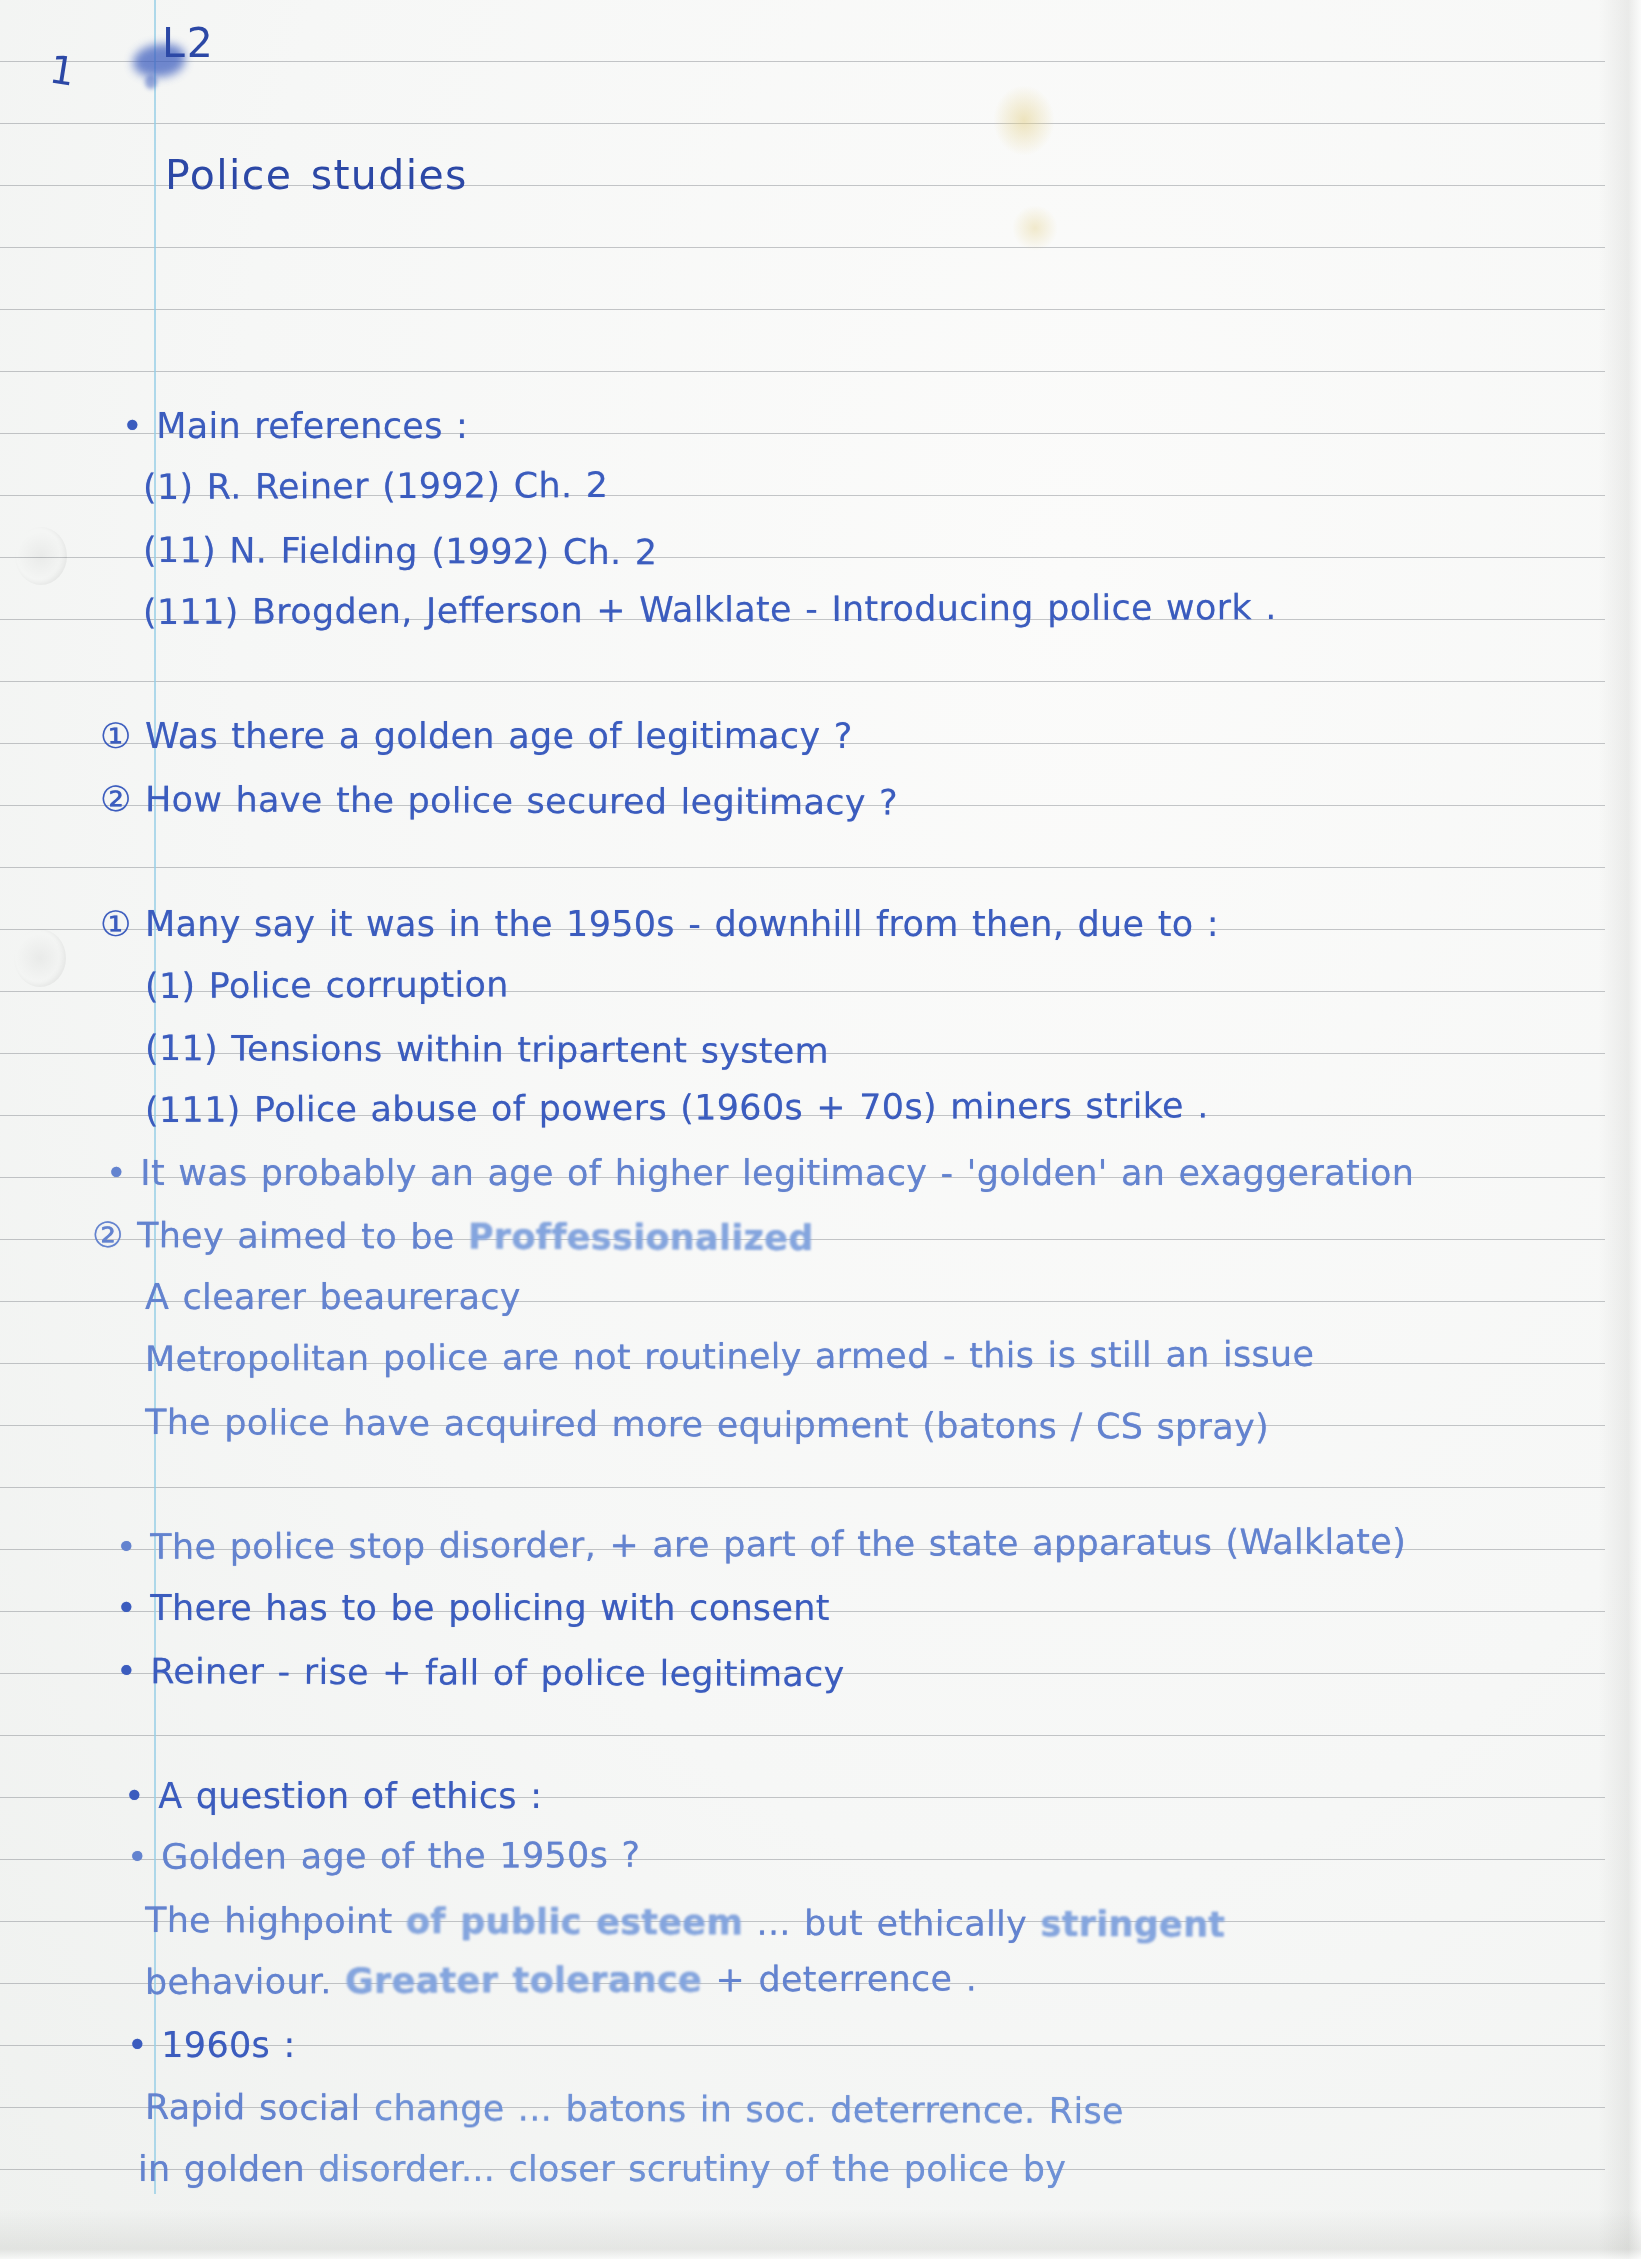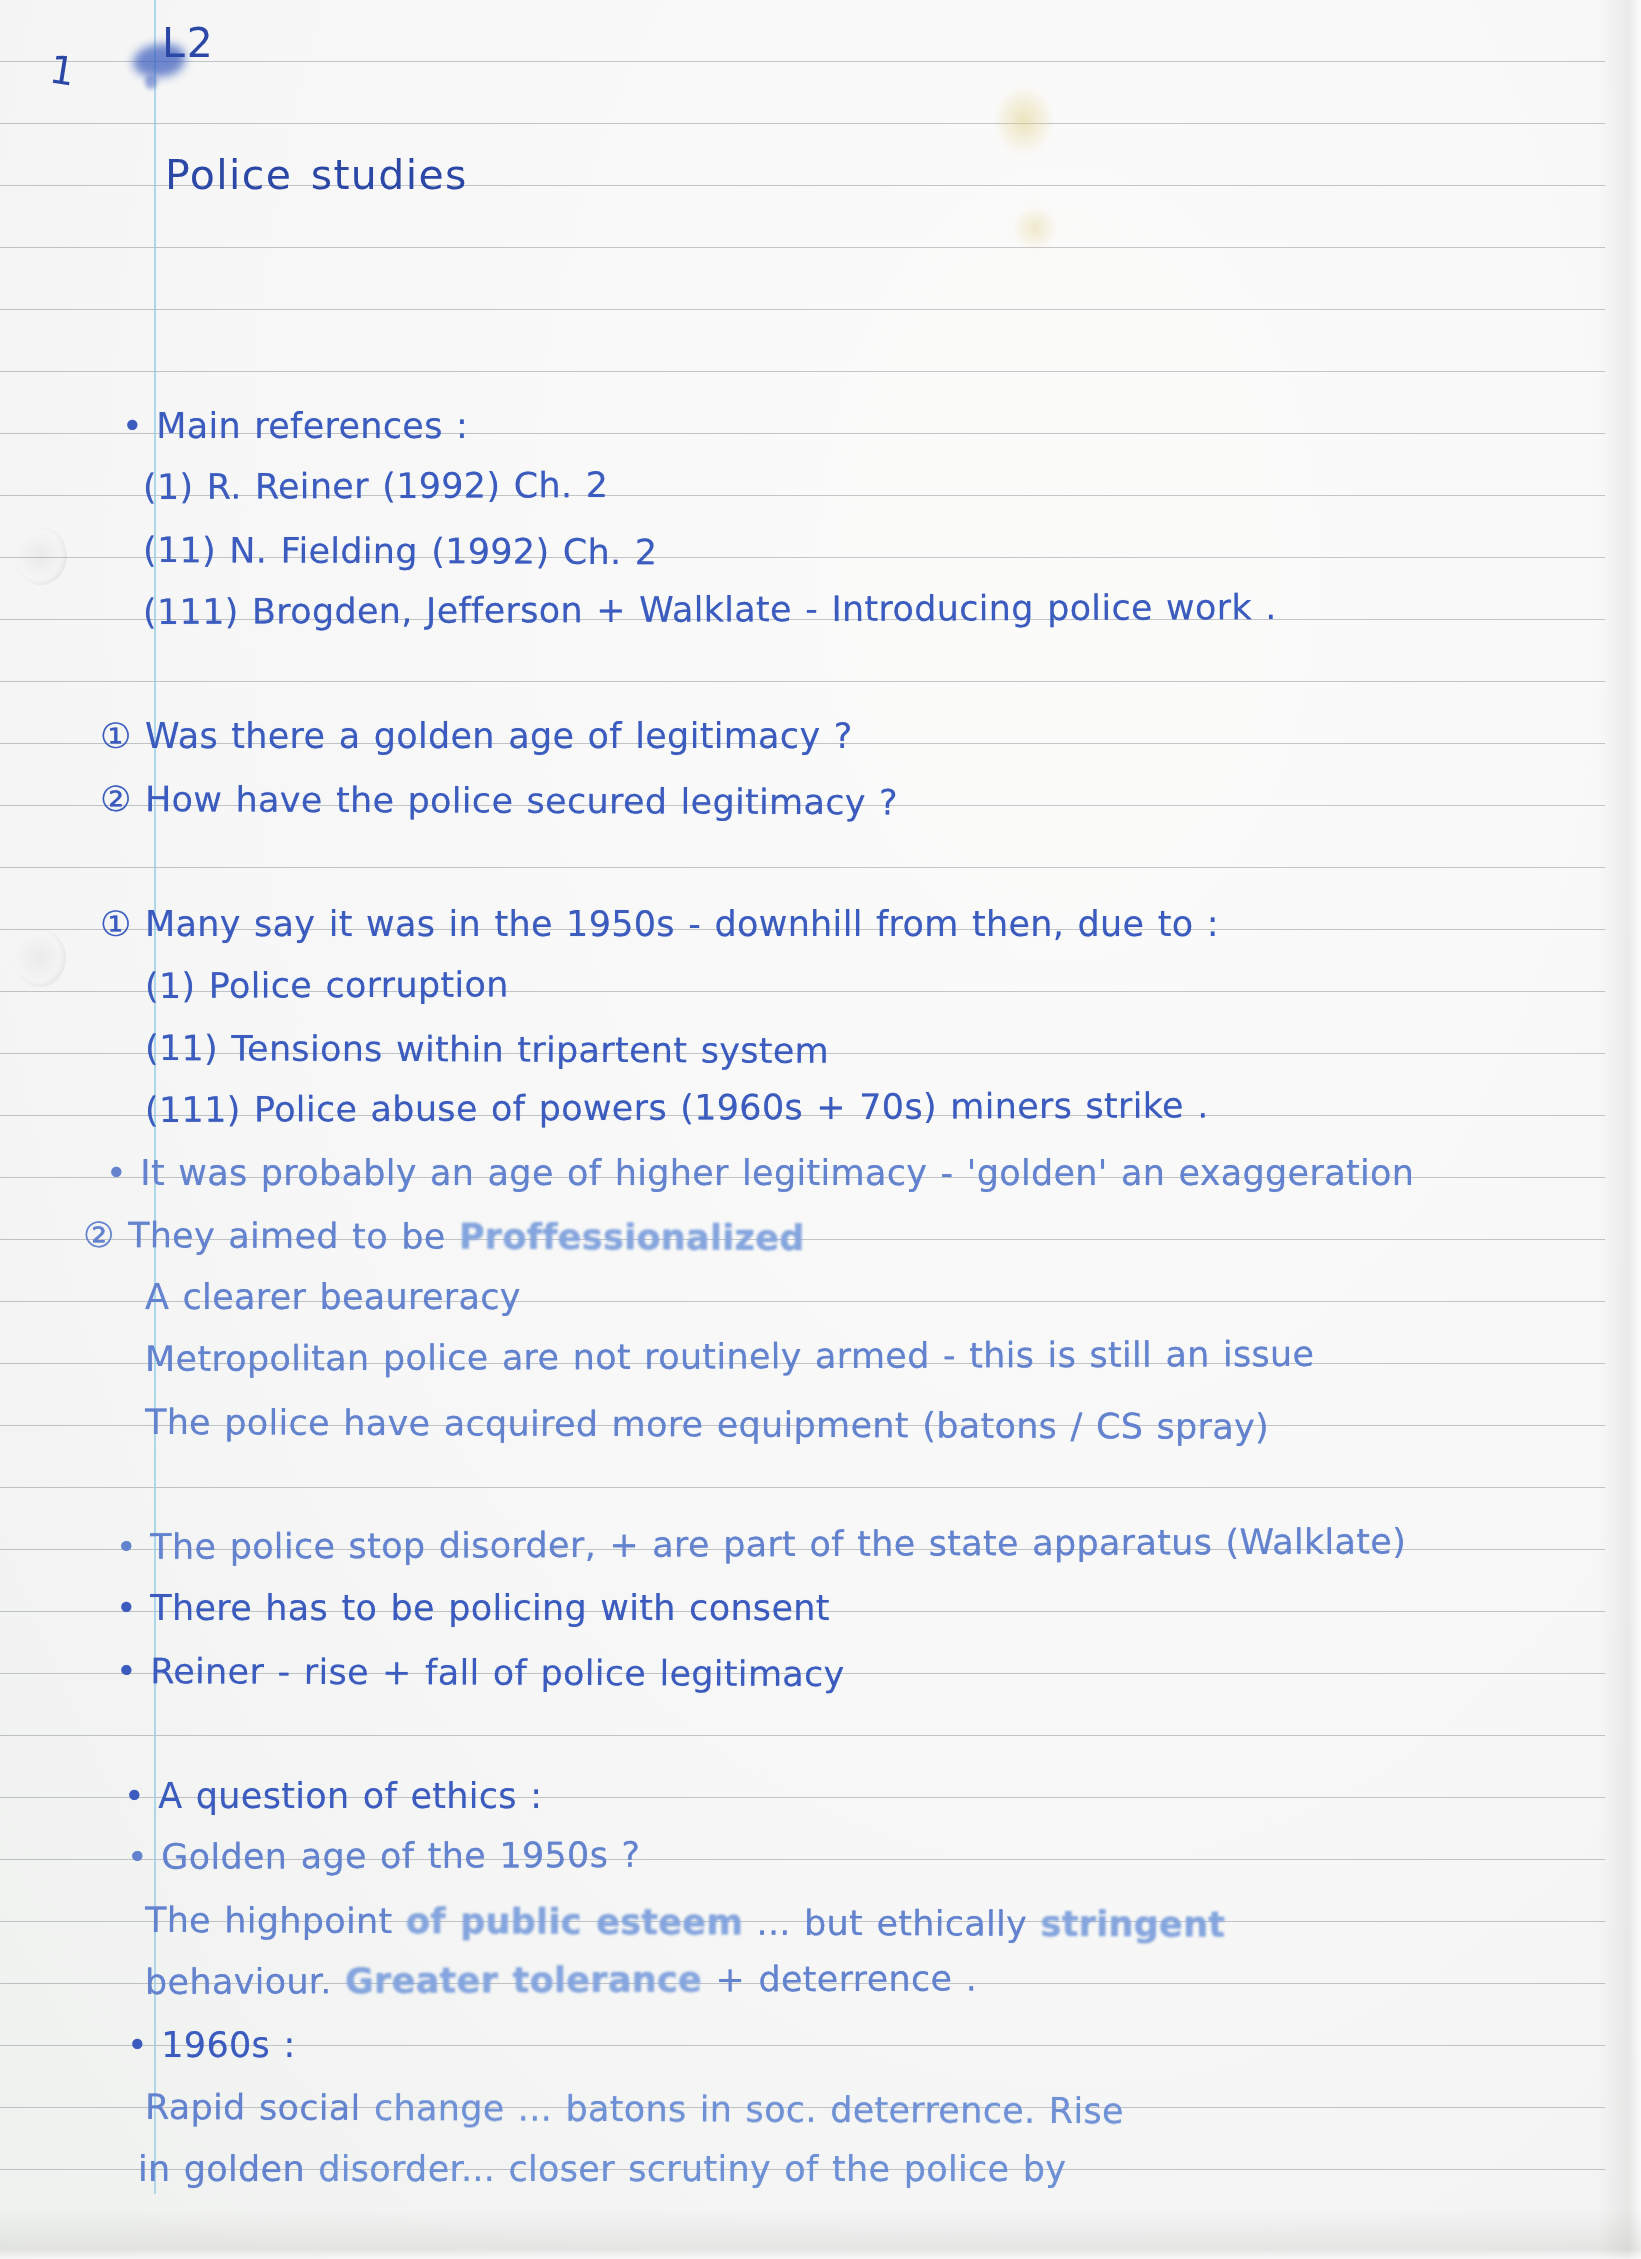--- a/index.html
+++ b/index.html
@@ -93,21 +93,21 @@
     <div class="hl ink" style="left:143px;top:465px;">(1) R. Reiner (1992) Ch. 2</div>
     <div class="hl ink" style="left:143px;top:528px;">(11) N. Fielding (1992) Ch. 2</div>
     <div class="hl ink" style="left:143px;top:590px;">(111) Brogden, Jefferson + Walklate - Introducing police work .</div>
     <div class="hl ink" style="left:100px;top:714px;">① Was there a golden age of legitimacy ?</div>
     <div class="hl ink" style="left:100px;top:777px;">② How have the police secured legitimacy ?</div>
     <div class="hl ink" style="left:100px;top:902px;">① Many say it was in the 1950s - downhill from then, due to :</div>
     <div class="hl ink" style="left:145px;top:964px;">(1) Police corruption</div>
     <div class="hl ink" style="left:145px;top:1026px;">(11) Tensions within tripartent system</div>
     <div class="hl ink" style="left:145px;top:1088px;">(111) Police abuse of powers (1960s + 70s) miners strike .</div>
     <div class="hl ink-light" style="left:106px;top:1151px;">• It was probably an age of higher legitimacy - 'golden' an exaggeration</div>
-    <div class="hl ink-light" style="left:83px;top:1213px;text-align:right;">
+    <div class="hl ink-light" style="left:92px;top:1213px;text-align:right;">
       <span>② They aimed to be </span><span class="smudge">Proffessionalized</span>
     </div>
     <div class="hl ink-light" style="left:145px;top:1275px;">A clearer beaureracy</div>
     <div class="hl ink-light" style="left:145px;top:1337px;">Metropolitan police are not routinely armed - this is still an issue</div>
     <div class="hl ink-light" style="left:145px;top:1400px;">The police have acquired more equipment (batons / CS spray)</div>
     <div class="hl ink-light" style="left:116px;top:1525px;">• The police stop disorder, + are part of the state apparatus (Walklate)</div>
     <div class="hl ink" style="left:116px;top:1586px;">• There has to be policing with consent</div>
     <div class="hl ink" style="left:116px;top:1649px;">• Reiner - rise + fall of police legitimacy</div>
     <div class="hl ink" style="left:124px;top:1774px;">• A question of ethics :</div>
     <div class="hl ink-light" style="left:127px;top:1835px;">• Golden age of the 1950s ?</div>

